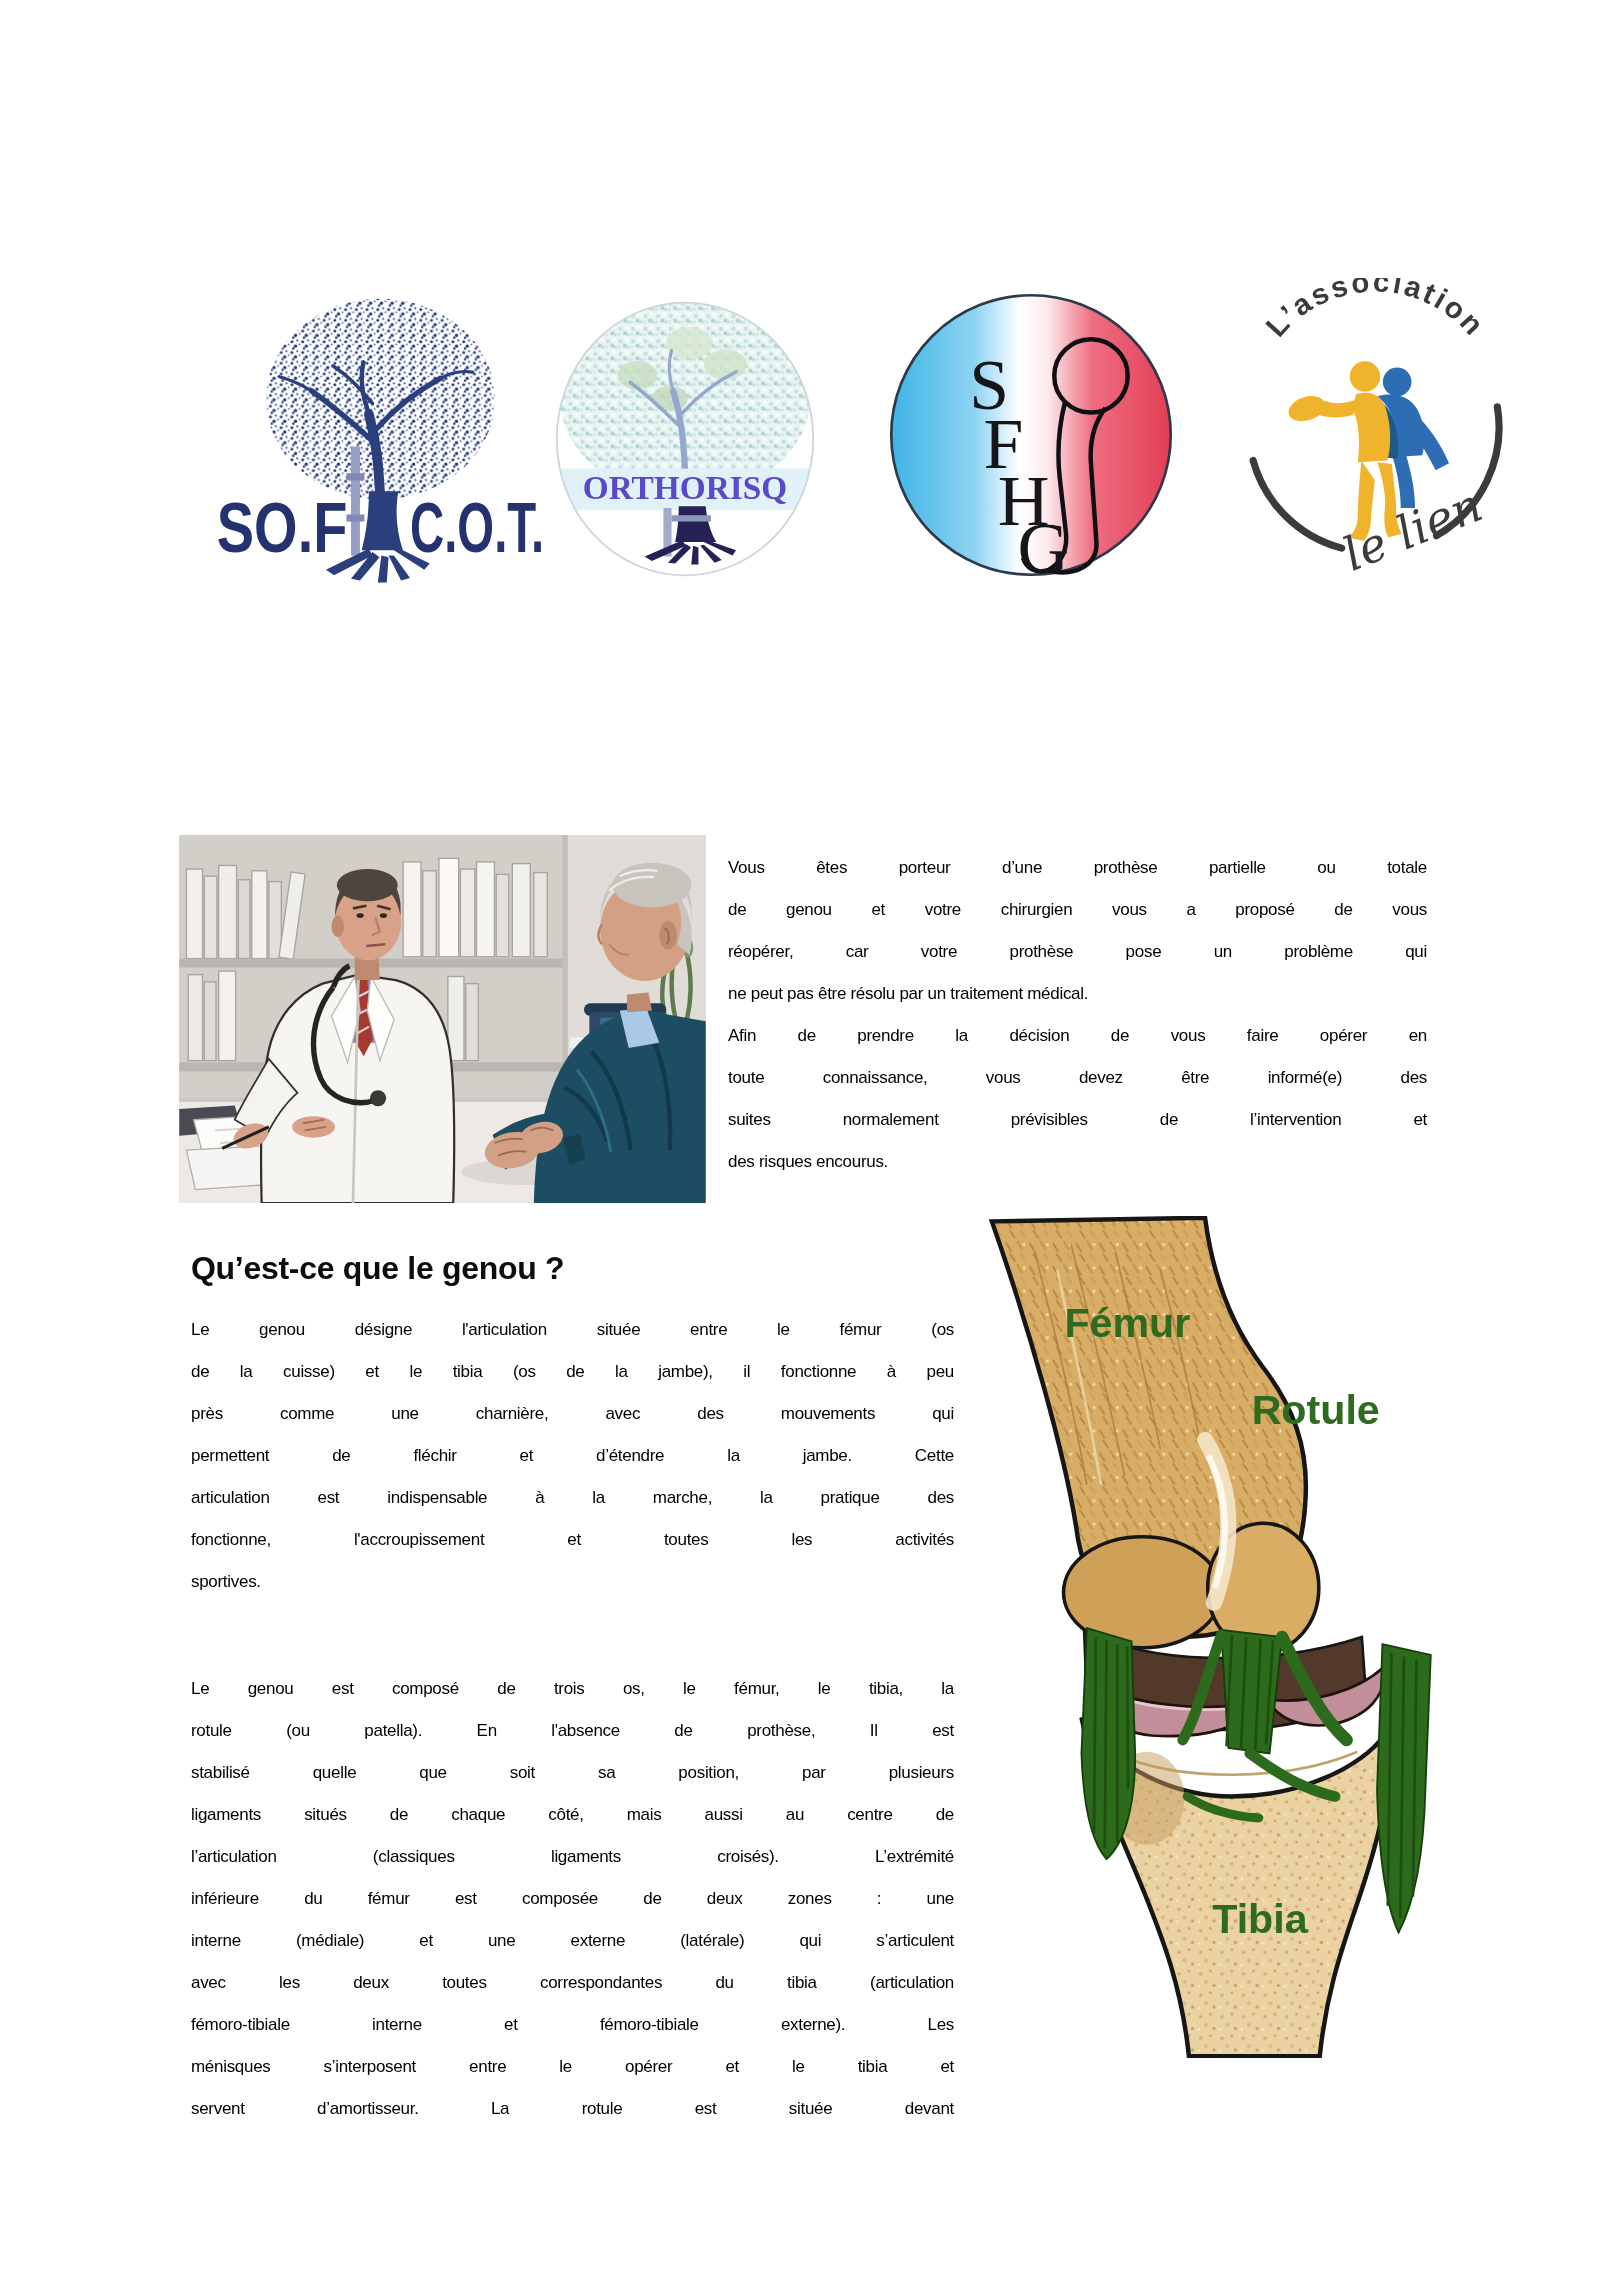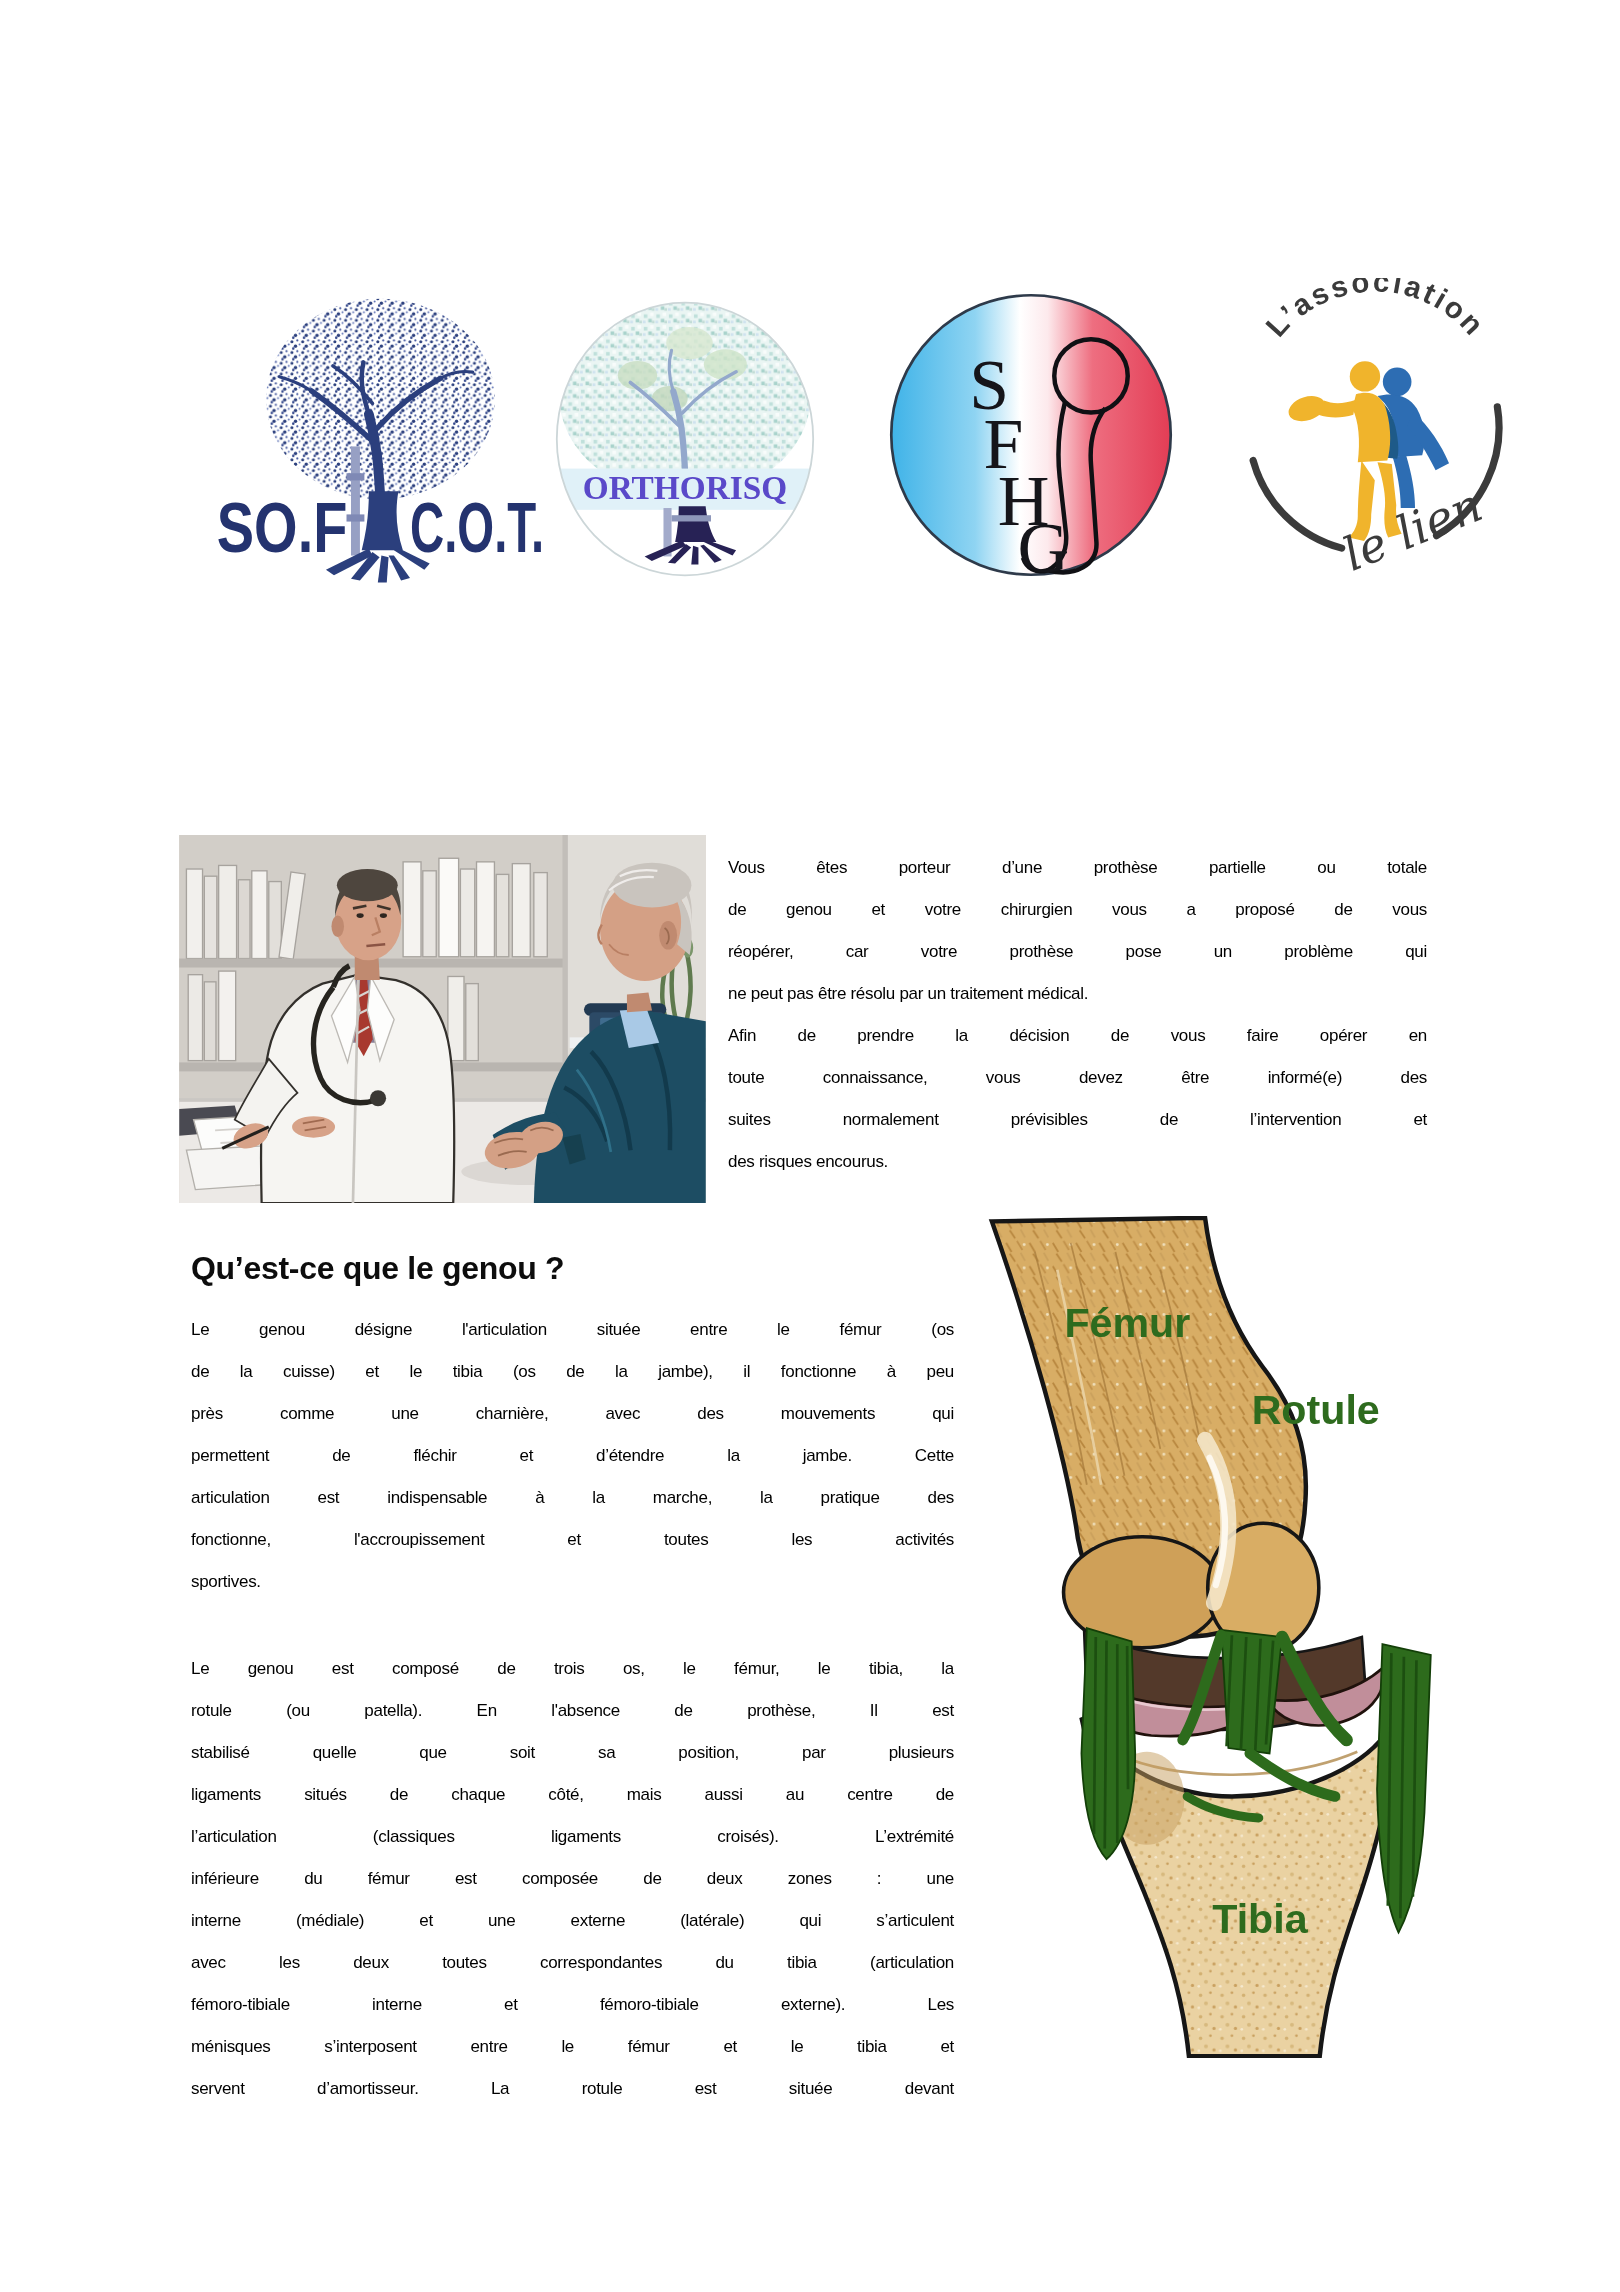--- a/index.html
+++ b/index.html
@@ -27,21 +27,21 @@
   
   .photo { position:absolute; left:179px; top:835px; width:527px; height:368px; }
   .photo svg { display:block; width:100%; height:100%; }
 
   
   .bodytext { font-size:17px; line-height:42px; letter-spacing:-0.3px; color:#000000; }
   .jline { text-align:justify; text-align-last:justify; white-space:normal; }
   .nline { text-align:left; text-align-last:left; }
   .intro-col { position:absolute; left:728px; top:847px; width:699px; }
   .left-col  { position:absolute; left:191px; top:1309px; width:763px; }
-  .para2 { margin-top:45px; }
+  .para2 { margin-top:65px; }
   .section-heading {
     position:absolute; left:191px; top:1250px;
     font-size:32px; font-weight:700; letter-spacing:-0.3px;
   }
 
   
   .knee { position:absolute; left:981px; top:1216px; width:475px; height:842px; }
   .knee svg { display:block; width:100%; height:100%; }
 </style>
 </head>
@@ -358,21 +358,21 @@
     <div class="para2">
       <div class="jline">Le genou est composé de trois os, le fémur, le tibia, la</div>
       <div class="jline">rotule (ou patella). En l'absence de prothèse, Il est</div>
       <div class="jline">stabilisé quelle que soit sa position, par plusieurs</div>
       <div class="jline">ligaments situés de chaque côté, mais aussi au centre de</div>
       <div class="jline">l’articulation (classiques ligaments croisés). L’extrémité</div>
       <div class="jline">inférieure du fémur est composée de deux zones : une</div>
       <div class="jline">interne (médiale) et une externe (latérale) qui s’articulent</div>
       <div class="jline">avec les deux toutes correspondantes du tibia (articulation</div>
       <div class="jline">fémoro-tibiale interne et fémoro-tibiale externe). Les</div>
-      <div class="jline">ménisques s’interposent entre le fémur et le tibia et</div>
+      <div class="jline">ménisques s’interposent entre le opérer et le tibia et</div>
       <div class="jline">servent d’amortisseur. La rotule est située devant</div>
     </div>
   </div>
 
   <div class="knee">
     <svg viewBox="0 0 530 940">
       <defs>
         <pattern id="femTex" patternUnits="userSpaceOnUse" width="26" height="26">
           <rect width="26" height="26" fill="#d8ad65"></rect>
           <path d="M2,4 L8,14" stroke="#b8873f" stroke-width="2"></path>

